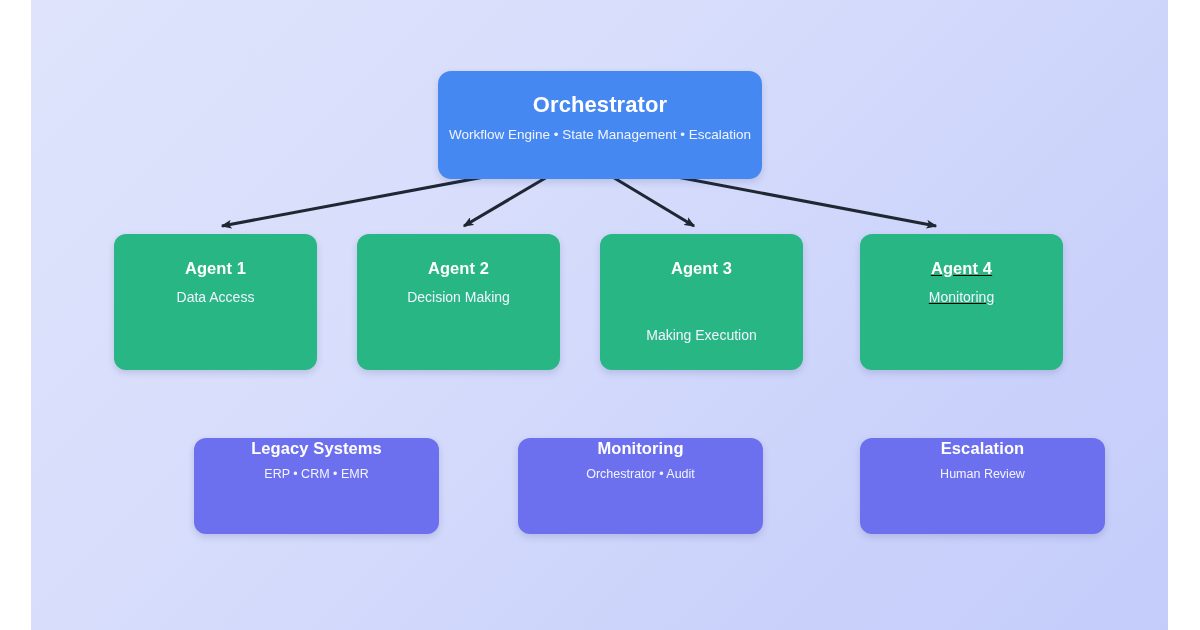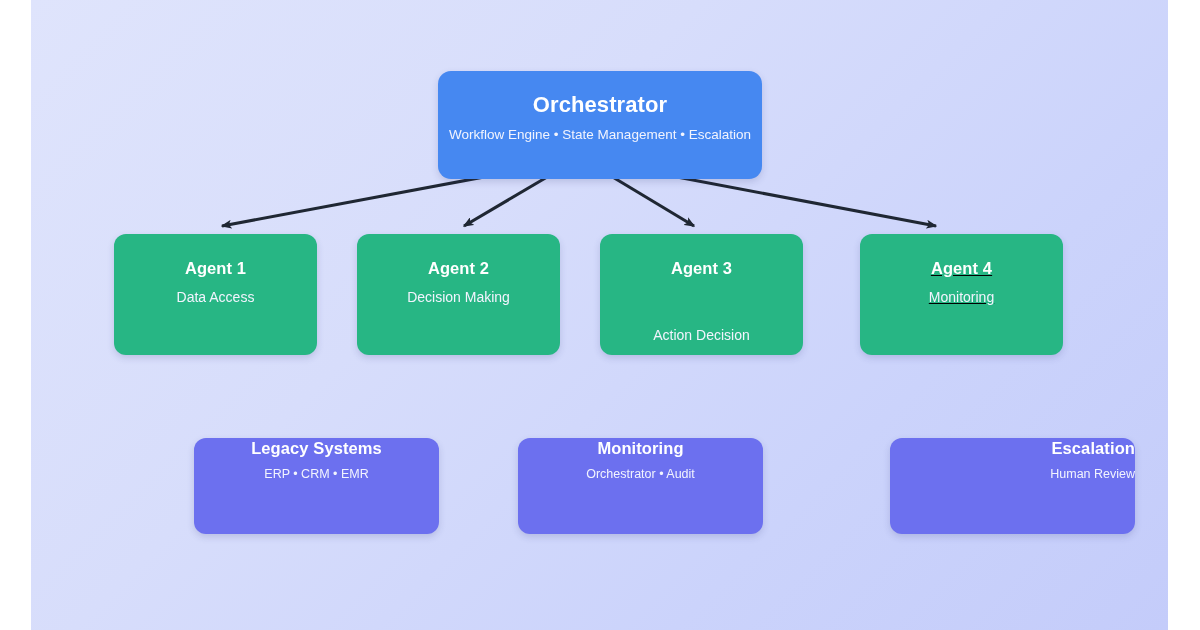--- a/index.html
+++ b/index.html
@@ -84,21 +84,21 @@
   .node.orchestrator .node-subtitle {
     font-size: 13.5px;
     line-height: 16px;
     margin-top: 9px;
   }
 
   
   .node.agent {
     top: 234px;
     width: 203px;
-    height: 121px;
+    height: 136px;
     background: #27b684;
     padding-top: 24px;
     border-radius: 12px;
   }
   .node.agent .node-title {
     font-size: 16.5px;
     line-height: 20px;
   }
   .node.agent .node-subtitle {
     font-size: 14px;
@@ -123,21 +123,21 @@
     font-size: 16.5px;
     line-height: 20px;
   }
   .node.support .node-subtitle {
     font-size: 12.5px;
     line-height: 15px;
     margin-top: 9px;
   }
   .node.support.pos-0 { left: 194px; }
   .node.support.pos-1 { left: 518px; }
-  .node.support.pos-2 { left: 890px; align-items: flex-end; }
+  .node.support.pos-2 { left: 860px; }
 </style>
 </head>
 <body>
 
 <div id="diagram-root">
 
   <div class="canvas"></div>
 
   <svg class="arrow-layer" viewBox="0 0 1200 630" width="1200" height="630">
     <defs>
@@ -165,21 +165,21 @@
     <div class="node-subtitle">Data Access</div>
   </div>
 
   <div class="node agent pos-1">
     <div class="node-title">Agent 2</div>
     <div class="node-subtitle">Decision Making</div>
   </div>
 
   <div class="node agent pos-2">
     <div class="node-title">Agent 3</div>
-    <div class="node-subtitle">Action Decision</div>
+    <div class="node-subtitle">Making Execution</div>
   </div>
 
   <div class="node agent pos-3">
     <div class="node-title">Agent 4</div>
     <div class="node-subtitle">Monitoring</div>
   </div>
 
   <div class="node support pos-0">
     <div class="node-title">Legacy Systems</div>
     <div class="node-subtitle">ERP • CRM • EMR</div>

